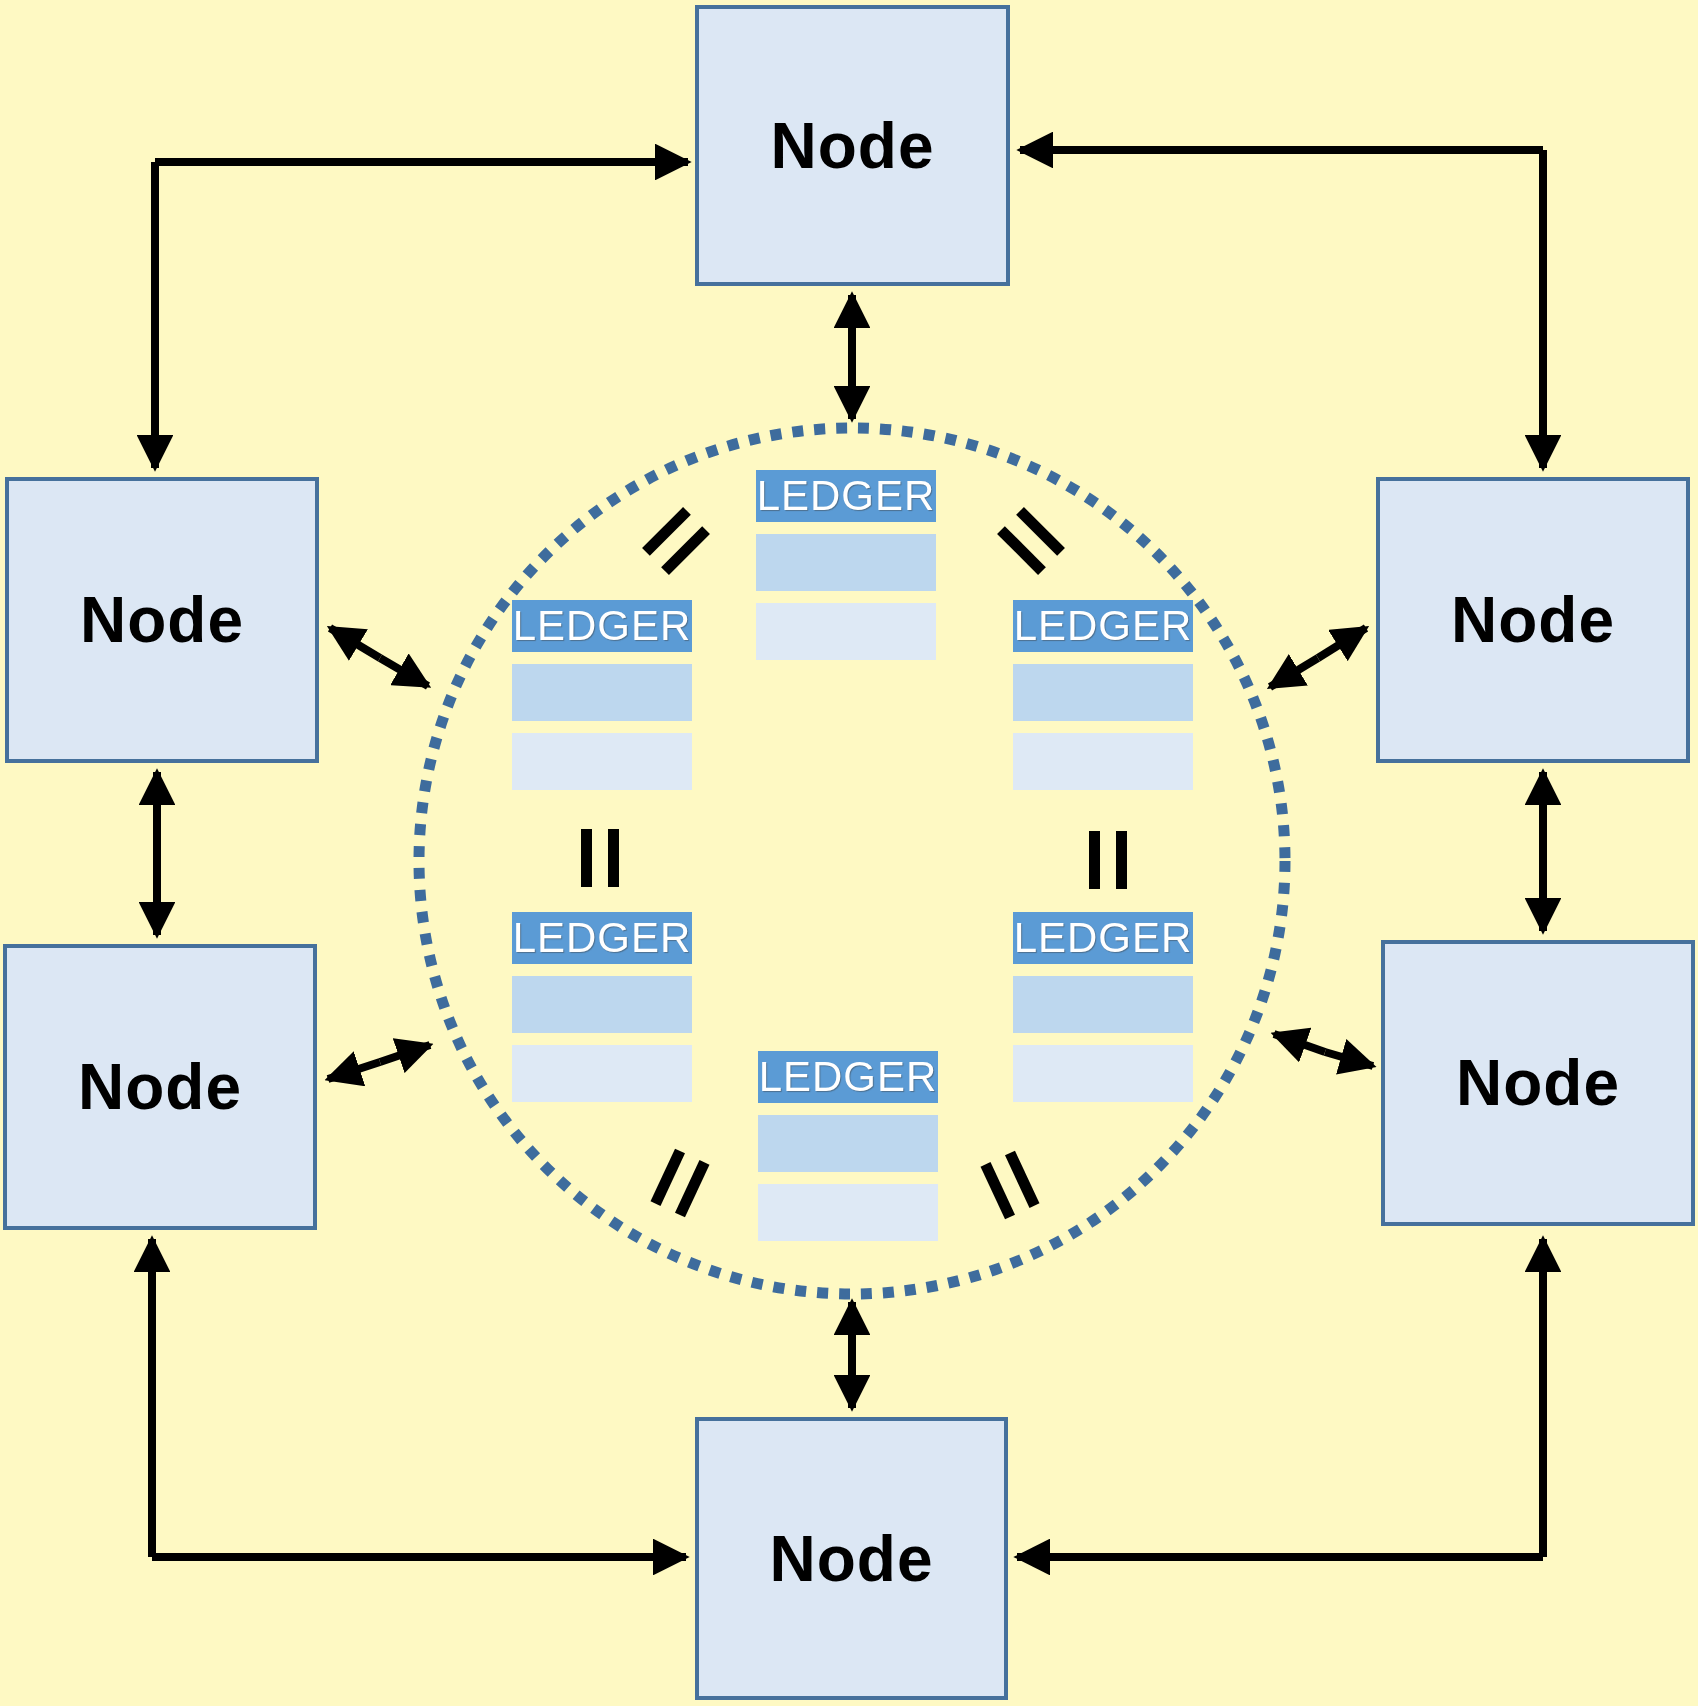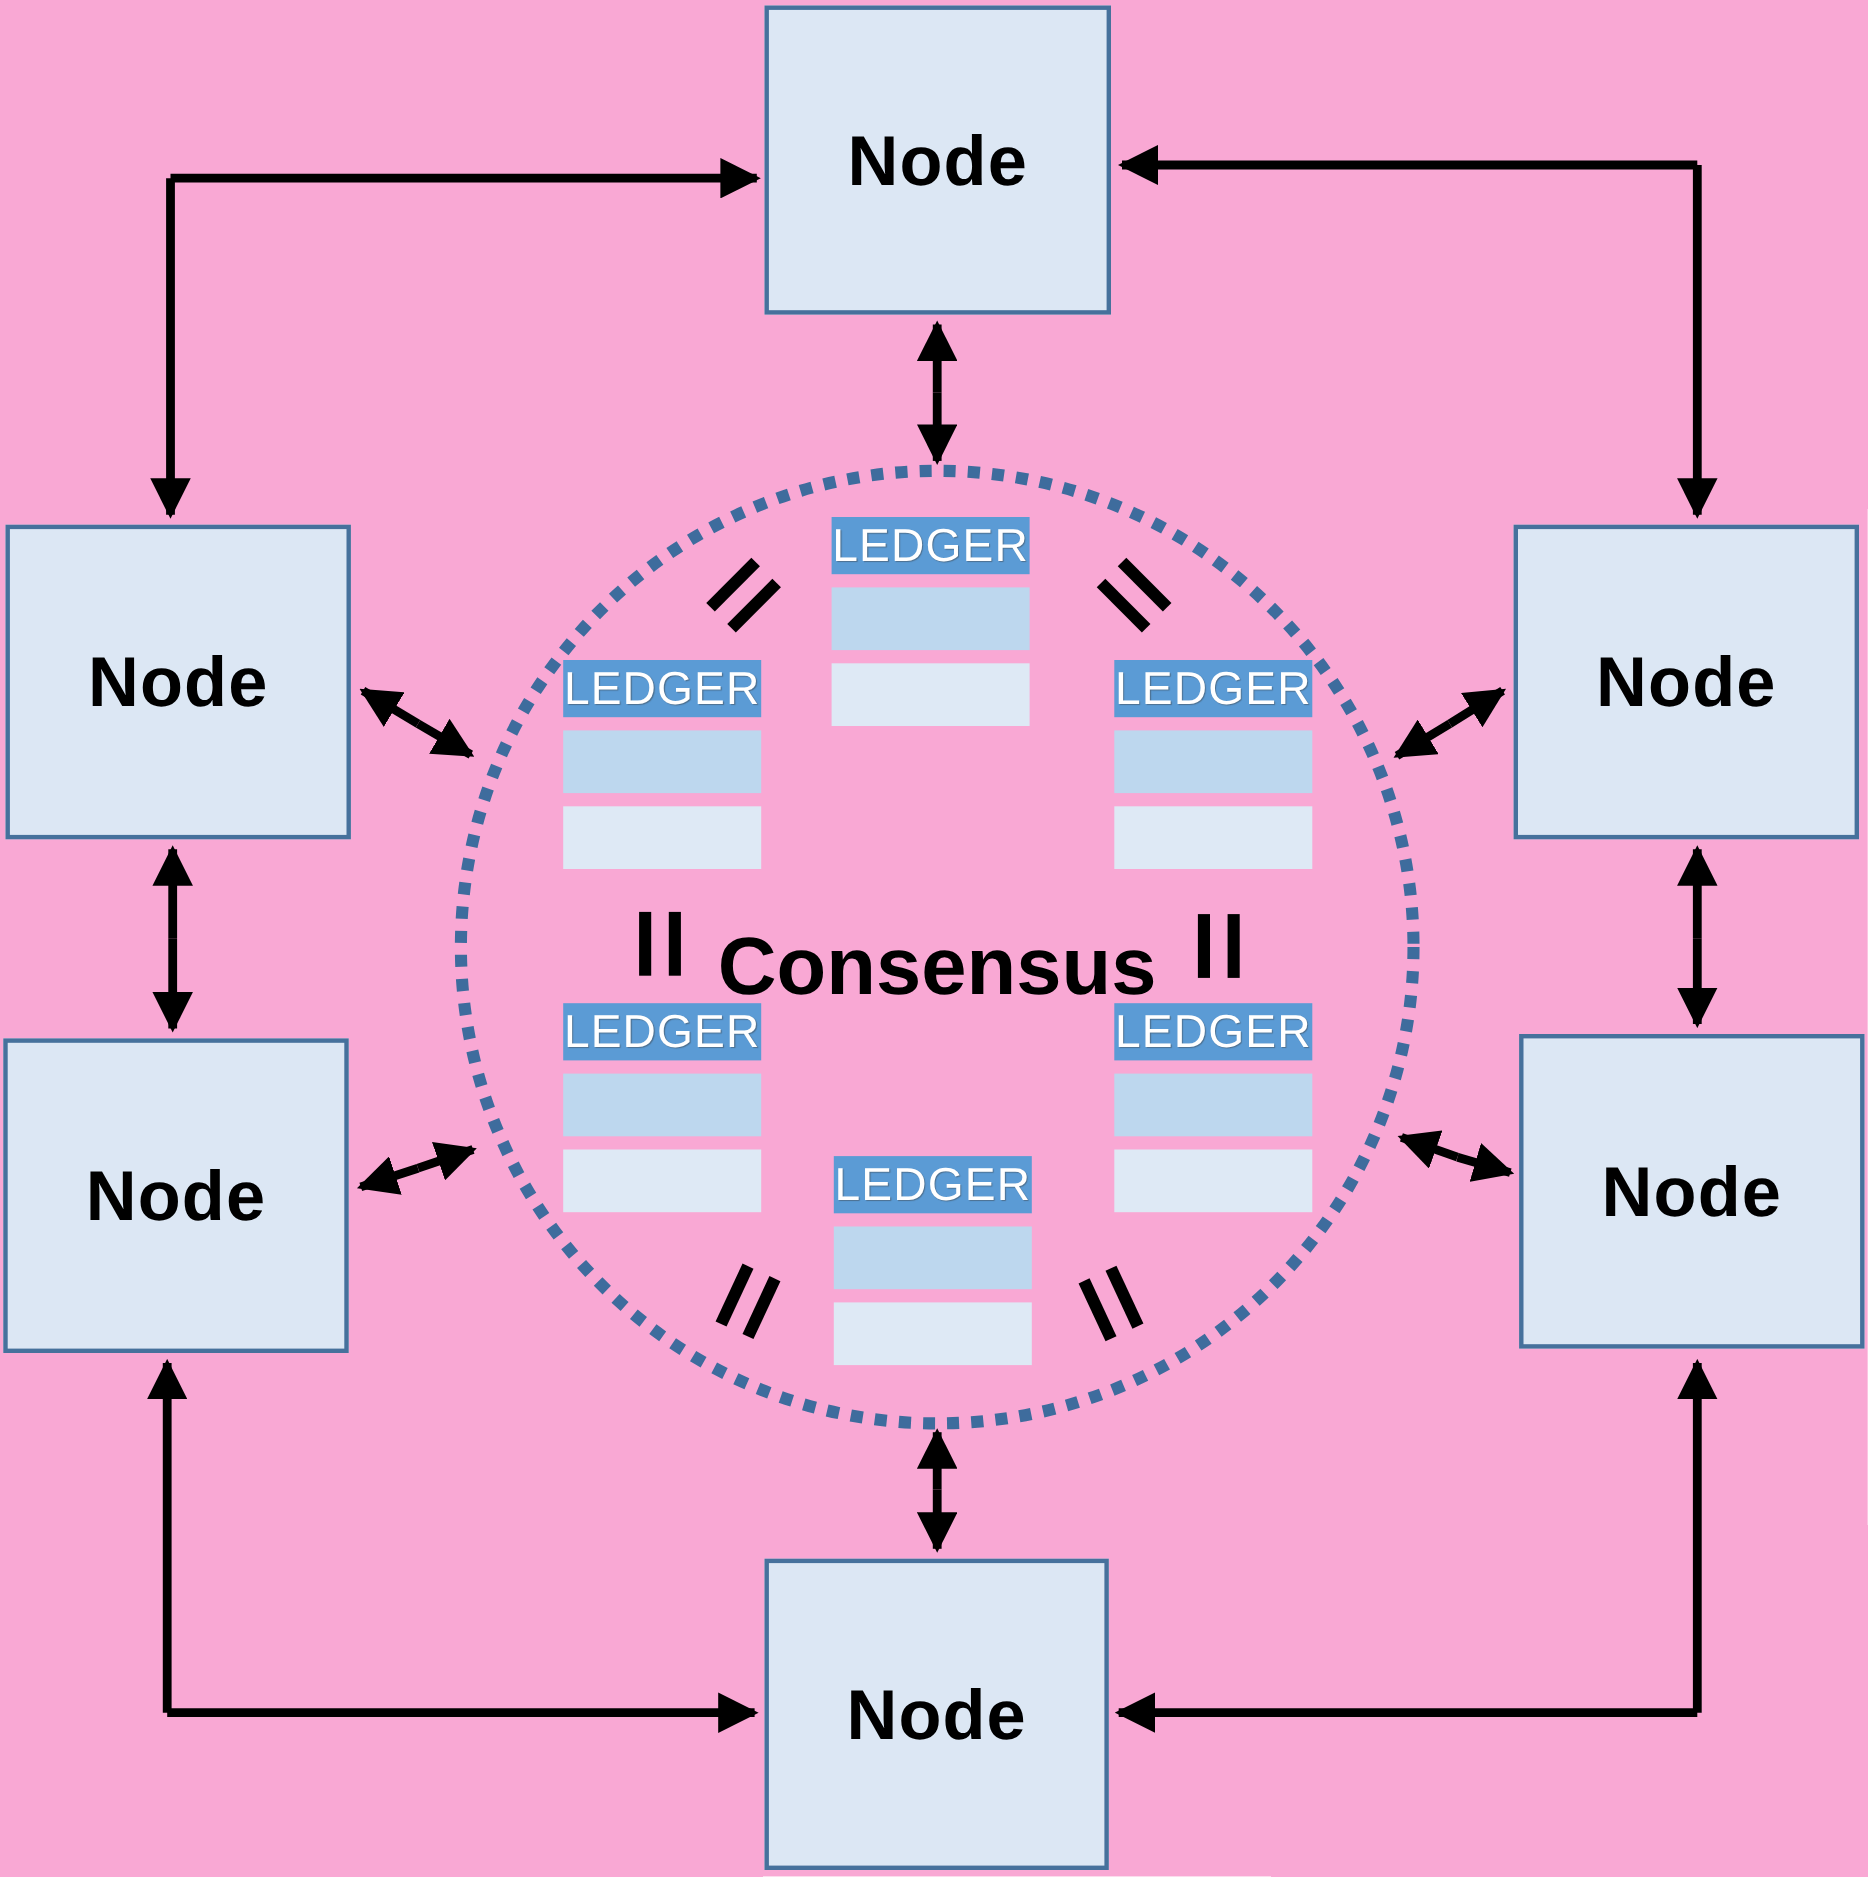--- a/index.html
+++ b/index.html
@@ -9,21 +9,21 @@
     --ledger-row-mid:#bdd7ee;
     --ledger-row-light:#dee9f5;
     --circle-dot:#3e6c9d;
     --arrow:#000000;
   }
   html,body{margin:0;padding:0;background:#ffffff;}
   body{font-family:"Liberation Sans", sans-serif;}
   #stage{
     position:relative;
     width:1698px;height:1706px;
-    background:#f9a8d4;
+    background:#fef9c3;
     overflow:hidden;
   }
   #arrow-layer{position:absolute;left:0;top:0;width:1698px;height:1706px;}
   .node{
     position:absolute;
     background:var(--node-fill);
     border:4px solid var(--node-border);
     box-sizing:border-box;
     display:flex;align-items:center;justify-content:center;
     font-size:64px;font-weight:bold;color:#000;
@@ -182,15 +182,14 @@
   </div>
   <div class="eq eq-lower-left">
     <div class="eq-bar"></div>
     <div class="eq-bar"></div>
   </div>
   <div class="eq eq-lower-right">
     <div class="eq-bar"></div>
     <div class="eq-bar"></div>
   </div>
 
-  <div class="consensus">Consensus</div>
 
 </div>
 
 </body></html>

